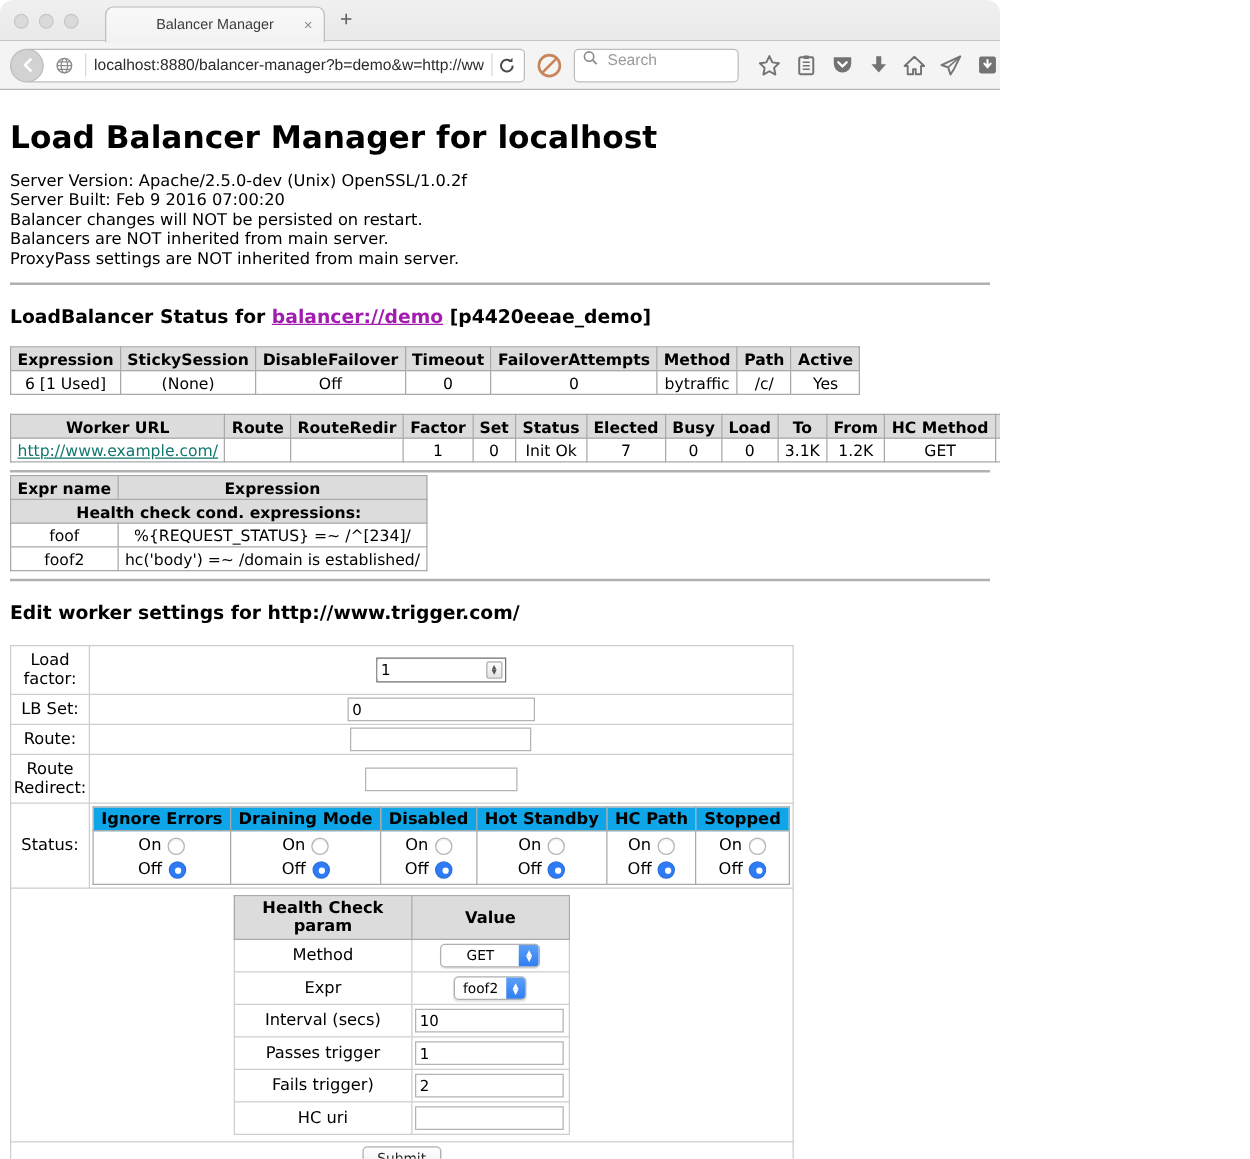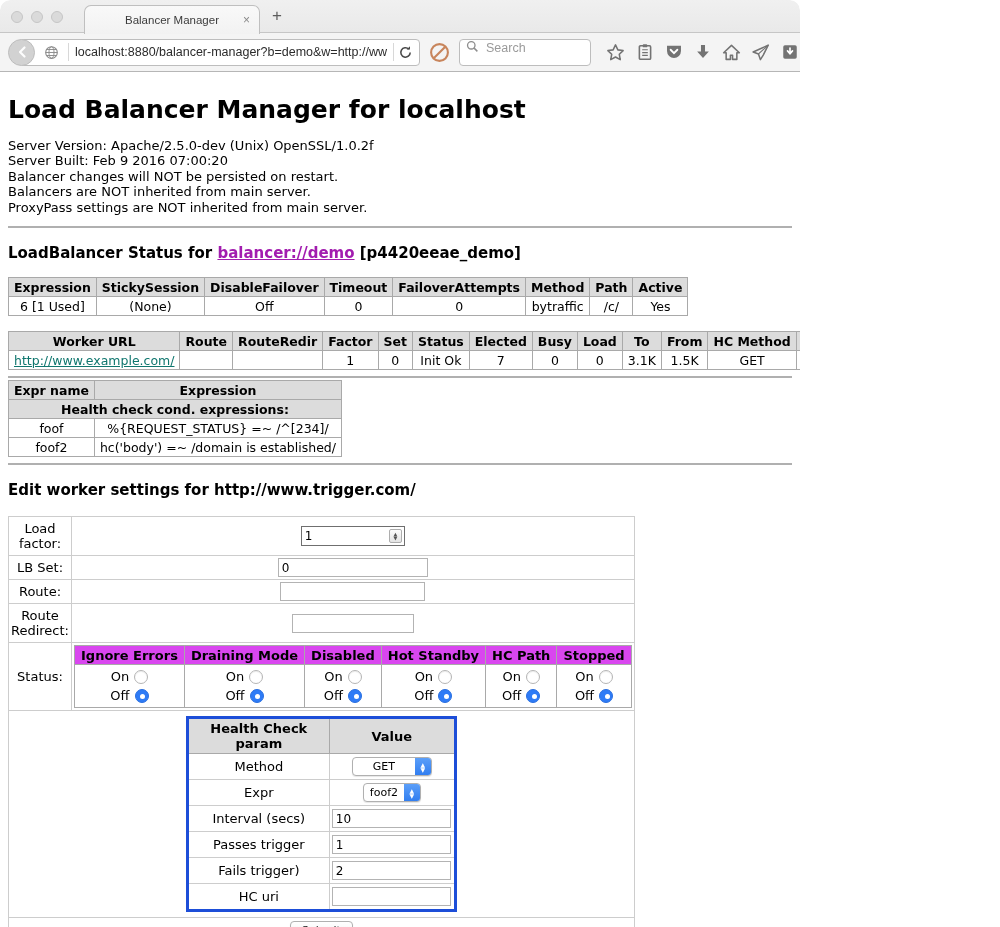--- a/index.html
+++ b/index.html
@@ -74,30 +74,30 @@
   input.txt { height:19px; border:1px solid #b3b3b3; font-size:12px; padding:0 3px;
               font-family:"DejaVu Sans",sans-serif; }
   .numwrap { display:inline-flex; align-items:center; border:1px solid #6f6f6f; height:20px; width:104px; background:#fff; }
   .numwrap input { flex:1; border:none; outline:none; font-size:12px; padding:0 3px; width:60px;
                    font-family:"DejaVu Sans",sans-serif; }
   .spinner { width:13px; height:14px; margin-right:2px; background:linear-gradient(#fdfdfd,#e4e4e4);
              border:1px solid #adadad; border-radius:2px; display:flex; flex-direction:column;
              align-items:center; justify-content:center; font-size:5px; color:#555; line-height:4px; }
 
   table.status { border-collapse:collapse; margin:2px; font-size:13px; }
-  table.status th { background:#d946ef; border:1px solid #a9a9a9; padding:1.5px 6px; white-space:nowrap; }
+  table.status th { background:#0ea5e9; border:1px solid #a9a9a9; padding:1.5px 6px; white-space:nowrap; }
   table.status td { border:1px solid #a9a9a9; padding:2px 4px; }
   .radio-line { display:flex; align-items:center; justify-content:center; gap:5px; height:19px; }
   .radio { width:14px; height:14px; border-radius:50%; background:#fff; border:1px solid #b5b5b5;
            box-shadow:inset 0 1px 1px rgba(0,0,0,.08); position:relative; }
   .radio.on { background:#2e7bf6; border-color:#2a6fe0; box-shadow:none; }
   .radio.on::after { content:""; position:absolute; left:4.5px; top:4.5px; width:5px; height:5px;
                      border-radius:50%; background:#fff; }
 
-  table.hc { border-collapse:collapse; border:3px solid #1d4ed8; margin:4px auto; font-size:13px; }
+  table.hc { border-collapse:collapse; border:1px solid #1d4ed8; margin:4px auto; font-size:13px; }
   table.hc th { background:#dcdcdc; border:1px solid #a9a9a9; padding:2px 8px; }
   table.hc td { border:1px solid #cdcdcd; padding:3px 2px; }
   td.hclabel { width:142px; text-align:center; }
   td.hcval { width:126px; text-align:left; padding-left:3px; }
   td.hcval.center { text-align:center; }
   .select { display:inline-flex; align-items:center; height:19px; background:#fff;
             border:1px solid #b0b0b0; border-radius:4px; box-shadow:0 1px 1px rgba(0,0,0,.1);
             font-size:11px; overflow:hidden; }
   .select .sel-text { padding:0 6px; flex:1; text-align:center; }
   .select .sel-btn { width:16px; height:19px; background:linear-gradient(#5ea1f9,#2f7cf0);
@@ -313,21 +313,21 @@
         <td class="left"><a href="#" class="worker-link">http://www.example.com/</a></td>
         <td></td>
         <td></td>
         <td>1</td>
         <td>0</td>
         <td>Init Ok</td>
         <td>7</td>
         <td>0</td>
         <td>0</td>
         <td>3.1K</td>
-        <td>1.5K</td>
+        <td>1.2K</td>
         <td>GET</td>
         <td>10</td>
         <td>1 (0)</td>
         <td>2 (0)</td>
         <td></td>
 
       </tr>
     </tbody>
       </table>
 

